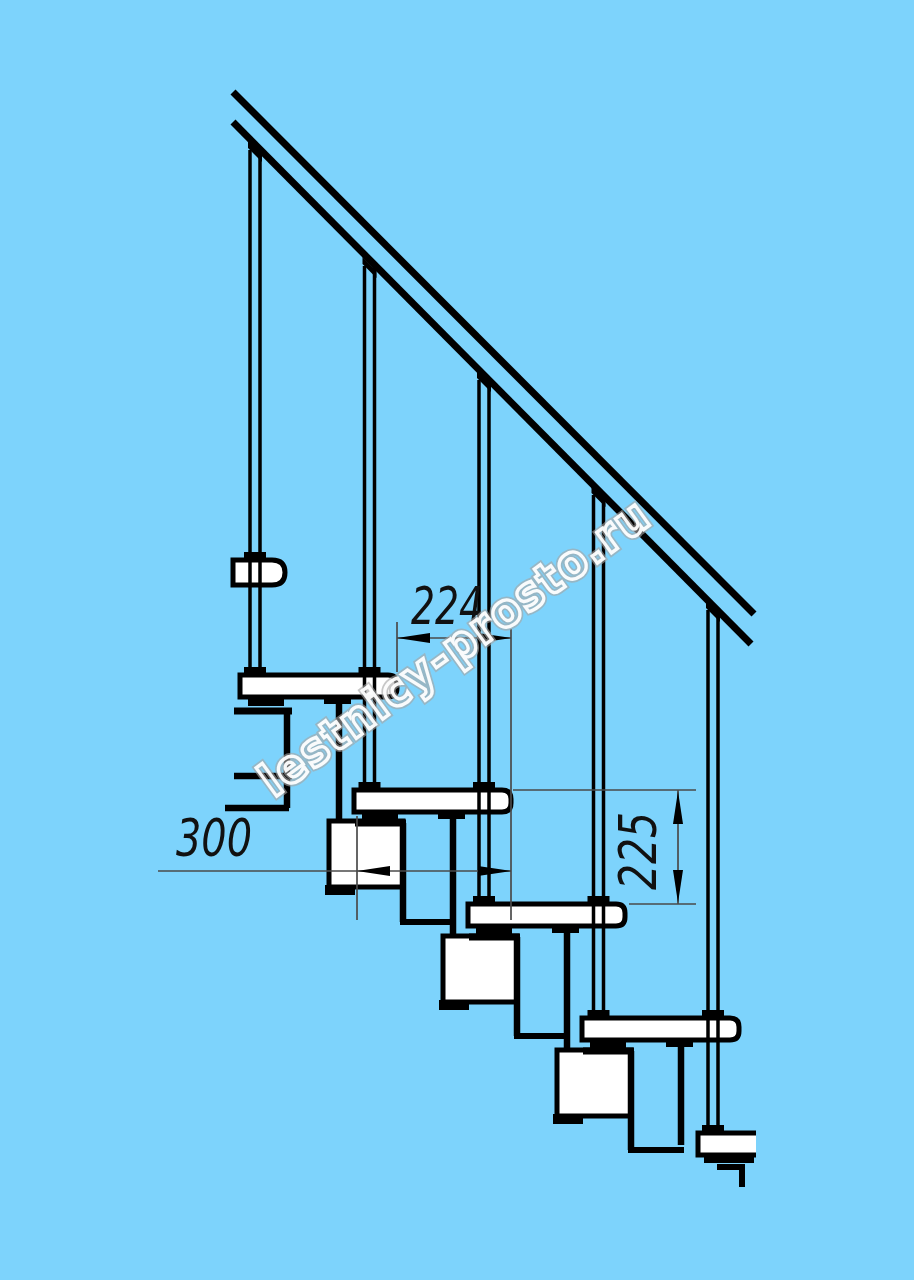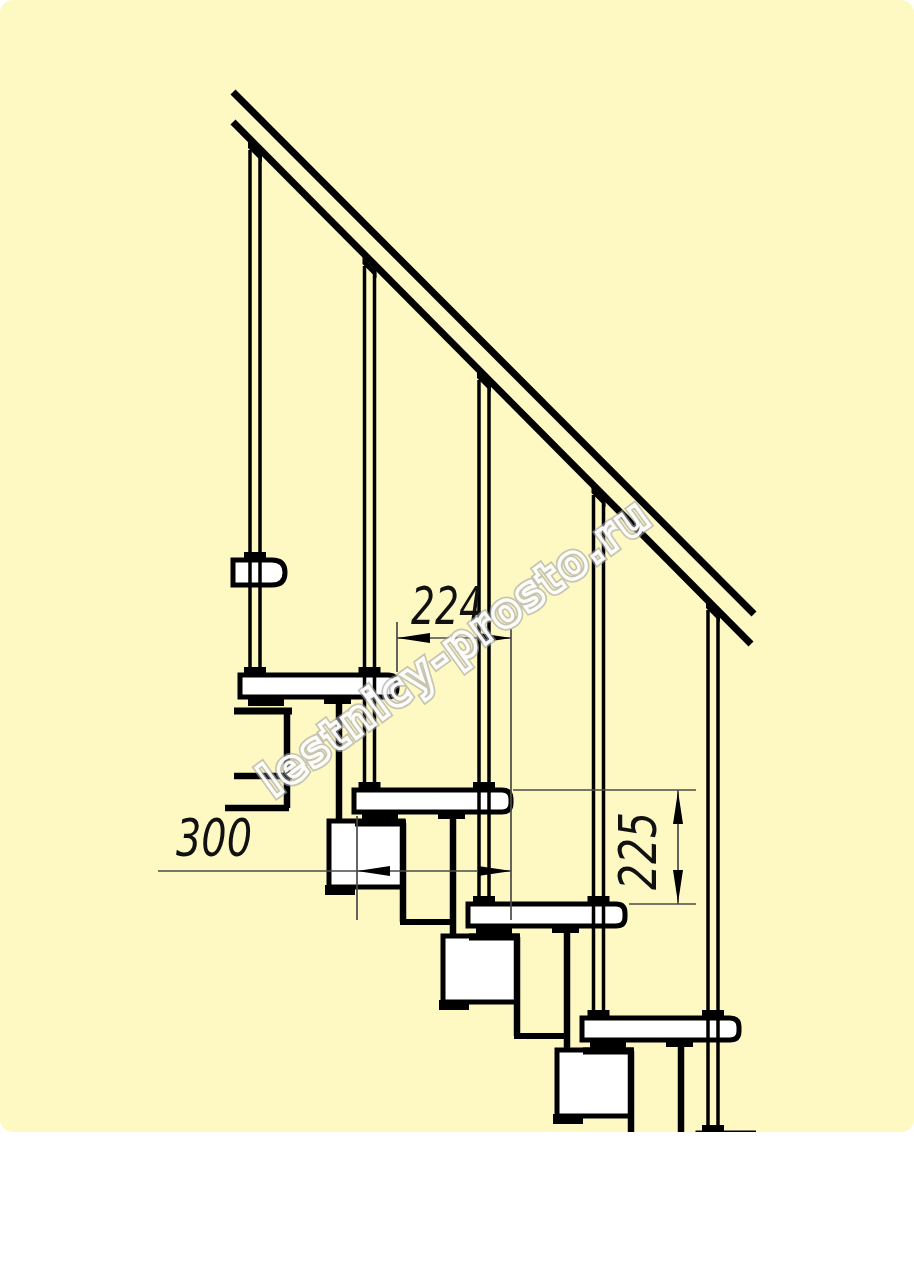--- a/index.html
+++ b/index.html
@@ -1,17 +1,17 @@
 <!DOCTYPE html>
 <html><head>
 <meta charset="utf-8">
 <style>
   html,body{margin:0;padding:0;background:#ffffff;}
-  .stage{position:relative;width:914px;height:1132px;background:#fef9c3;overflow:hidden;margin:0 auto;
-         font-family:"DejaVu Sans",sans-serif;border-radius:13px;}
+  .stage{position:relative;width:914px;height:1280px;background:#7dd3fc;overflow:hidden;margin:0 auto;
+         font-family:"DejaVu Sans",sans-serif;}
   svg{position:absolute;left:0;top:0;display:block;}
   .dim-text{font-family:"DejaVu Sans",sans-serif;font-style:italic;font-size:52px;fill:#111;}
   .wm-text{font-family:"DejaVu Sans",sans-serif;font-weight:bold;font-size:46px;letter-spacing:2px;}
 </style>
 </head>
 <body>
 
 <div class="stage">
 <svg width="914" height="1280" viewBox="0 0 914 1280">
 

